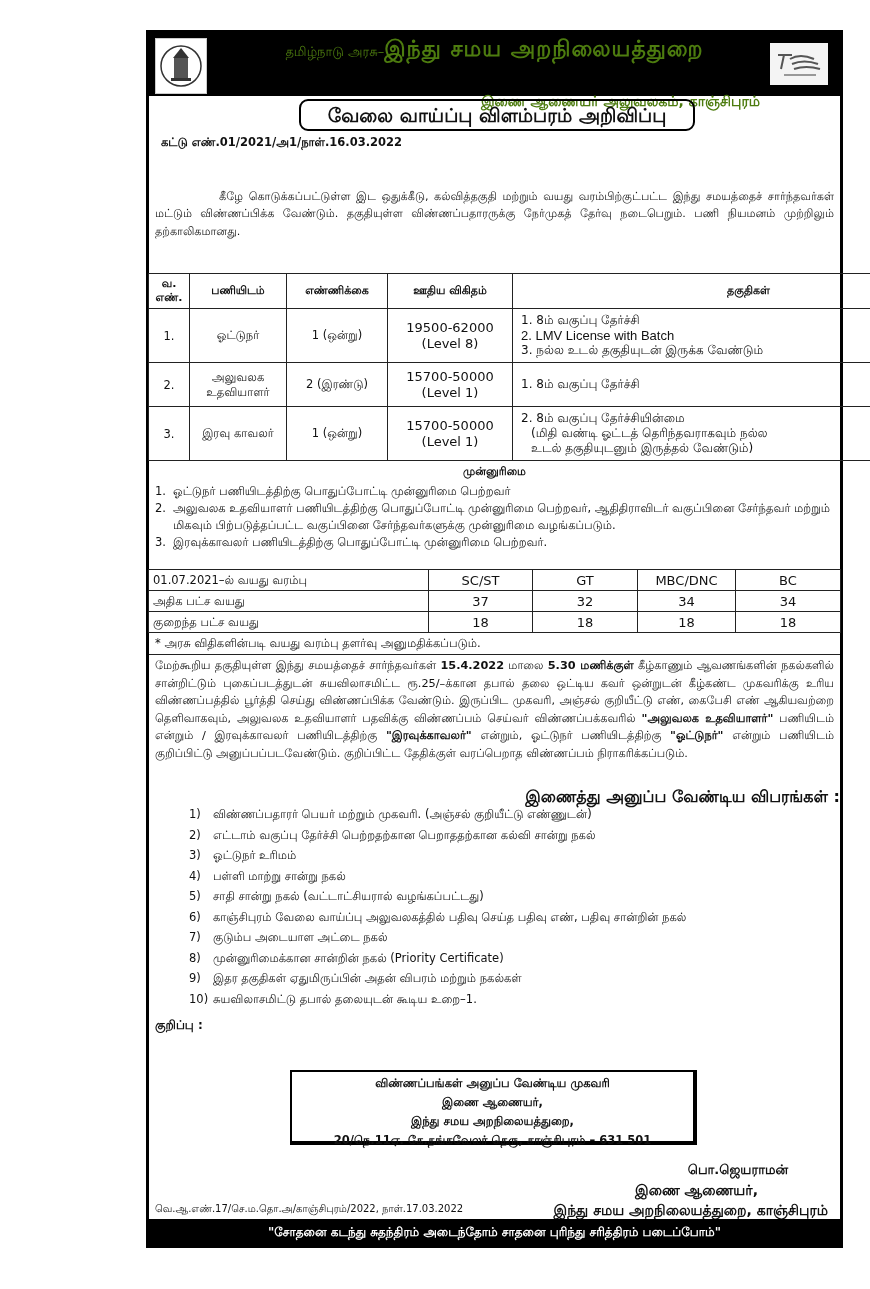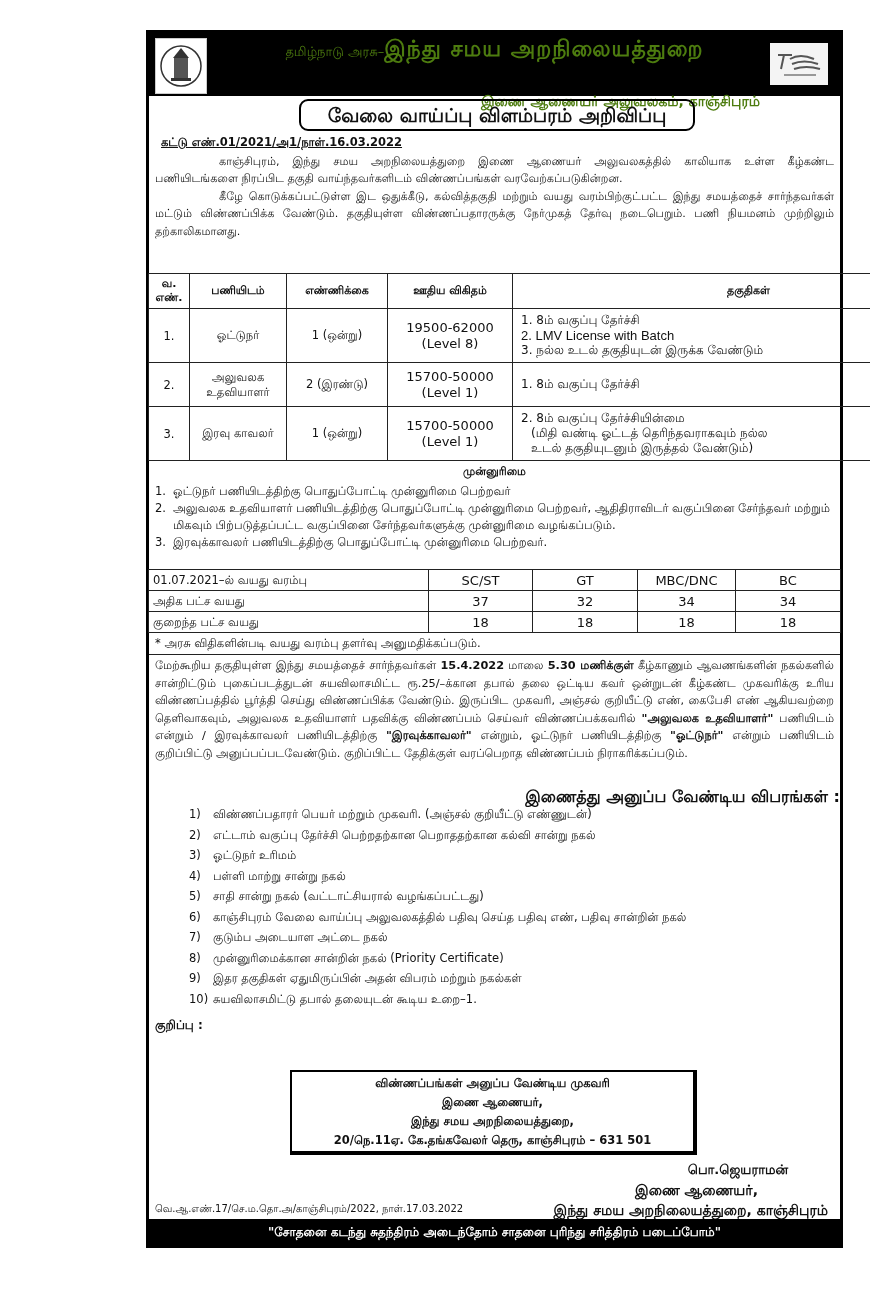--- a/index.html
+++ b/index.html
@@ -11,21 +11,21 @@
   .emblem{position:absolute;left:6px;top:5px;width:50px;height:54px;background:#fff;border:1px solid #ccc;
           display:flex;align-items:center;justify-content:center;}
   .logo{position:absolute;right:12px;top:10px;width:58px;height:42px;background:#f4f4f4;
         display:flex;align-items:center;justify-content:center;}
   .hdr-l1{position:absolute;left:80px;right:80px;top:3px;text-align:center;white-space:nowrap;}
   .hdr-l1 .pre{font-size:13px;}
   .hdr-l1 .big{font-size:22px;font-weight:bold;letter-spacing:1px;}
   .hdr-l2{position:absolute;left:80px;right:80px;top:36px;text-align:right;font-size:14px;font-weight:bold;margin-top:24px;}
   .titlebox{position:absolute;left:150px;top:66px;width:392px;height:28px;border:2px solid #000;
             border-radius:9px;text-align:center;font-size:19px;font-weight:bold;line-height:28px;}
-  .ref{position:absolute;left:12px;top:102px;font-size:11.5px;font-weight:bold;text-decoration:underline;}
+  .ref{position:absolute;left:12px;top:102px;font-size:11.5px;font-weight:bold;}
   .para{position:absolute;left:6px;right:6px;font-size:11.2px;line-height:17.3px;text-align:justify;}
   .p1{top:120px;} .p2{top:155px;}
   table{border-collapse:collapse;position:absolute;}
   td,th{border:1px solid #222;font-size:11px;text-align:center;padding:0 3px;}
   .jobs{left:-1px;top:240px;width:837px;}
   .jobs th{height:34px;font-weight:bold;font-size:11px;}
   .jobs td{font-size:11.5px;}
   .jobs .qual{text-align:left;padding-left:8px;font-size:12px;line-height:15px;}
   .jobs .pay{font-size:13px;line-height:16px;}
   .prio-title{position:absolute;left:0;right:0;top:432px;text-align:center;font-size:11px;font-weight:bold;}
@@ -36,21 +36,21 @@
   .age td.lbl{text-align:left;font-size:11.5px;padding-left:4px;}
   .agenote{position:absolute;left:6px;top:603px;font-size:11.5px;}
   .hr{position:absolute;left:0;right:0;height:1px;background:#222;}
   .p3{top:624px;font-size:11.3px;line-height:17.5px;}
   .encl-title{position:absolute;left:0;right:0;top:754px;text-align:right;font-size:16px;font-weight:bold;}
   .encl{position:absolute;left:40px;top:771px;font-size:11.5px;line-height:20.5px;}
   .encl .it{display:flex;} .encl .n{width:24px;flex:none;}
   .note-lbl{position:absolute;left:6px;top:985px;font-size:12px;font-weight:bold;}
   .note{position:absolute;left:6px;right:6px;top:1003px;font-size:11.5px;line-height:17px;}
   .note b{font-family:"Liberation Sans",sans-serif;font-size:13px;}
-  .addr{position:absolute;left:141px;top:1037px;width:407px;height:85px;border:2px solid #000;
+  .addr{position:absolute;left:141px;top:1037px;width:407px;height:75px;border:2px solid #000;
         border-right-width:4px;border-bottom-width:4px;box-sizing:border-box;text-align:center;
         font-size:11.5px;font-weight:bold;line-height:19px;padding-top:2px;}
   .sign{position:absolute;right:12px;top:1127px;text-align:right;font-weight:bold;}
   .sign .s1{font-size:13px;margin-right:40px;line-height:20px;}
   .sign .s2{font-size:14px;margin-right:70px;line-height:20px;}
   .sign .s3{font-size:14px;line-height:20px;}
   .footref{position:absolute;left:6px;top:1170px;font-size:10px;}
   .bottom{position:absolute;left:0;right:0;bottom:0;height:26px;background:#000;color:#fff;
           text-align:center;font-size:12px;font-weight:bold;line-height:26px;}
 </style>
@@ -76,21 +76,21 @@
       <svg width="50" height="34" viewBox="0 0 50 34">
         <path d="M4 8 L18 8 M10 8 L7 22 M16 12 Q26 6 40 12 M18 17 Q30 12 44 17 M20 22 Q32 18 46 22" stroke="#555" stroke-width="2" fill="none"></path>
         <rect x="10" y="27" width="32" height="2" fill="#999"></rect>
       </svg>
     </div>
   </div>
 
   <div class="titlebox">வேலை வாய்ப்பு விளம்பரம் அறிவிப்பு</div>
   <div class="ref">கட்டு எண்.01/2021/அ1/நாள்.16.03.2022</div>
 
-  <div class="para p1"><span style="padding-left:64px"></span><span>காஞ்சிபுரம், இந்து சமய அறநிலையத்துறை இணை ஆணையர் அலுவலகத்தில் காலியாக உள்ள கீழ்கண்ட பணியிடங்களை நிரப்பிட தகுதி வாய்ந்தவர்களிடம் விண்ணப்பங்கள் வரவேற்கப்படுகின்றன.</span></div>
+  <div class="para p1"><span style="padding-left:64px"></span></div>
   <div class="para p2"><span style="padding-left:64px"></span><span>கீழே கொடுக்கப்பட்டுள்ள இட ஒதுக்கீடு, கல்வித்தகுதி மற்றும் வயது வரம்பிற்குட்பட்ட இந்து சமயத்தைச் சார்ந்தவர்கள் மட்டும் விண்ணப்பிக்க வேண்டும். தகுதியுள்ள விண்ணப்பதாரருக்கு நேர்முகத் தேர்வு நடைபெறும். பணி நியமனம் முற்றிலும் தற்காலிகமானது.</span></div>
 
   <table class="jobs">
     <colgroup>
         <col style="width:41px">
         <col style="width:97px">
         <col style="width:101px">
         <col style="width:125px">
         <col>
       </colgroup>

